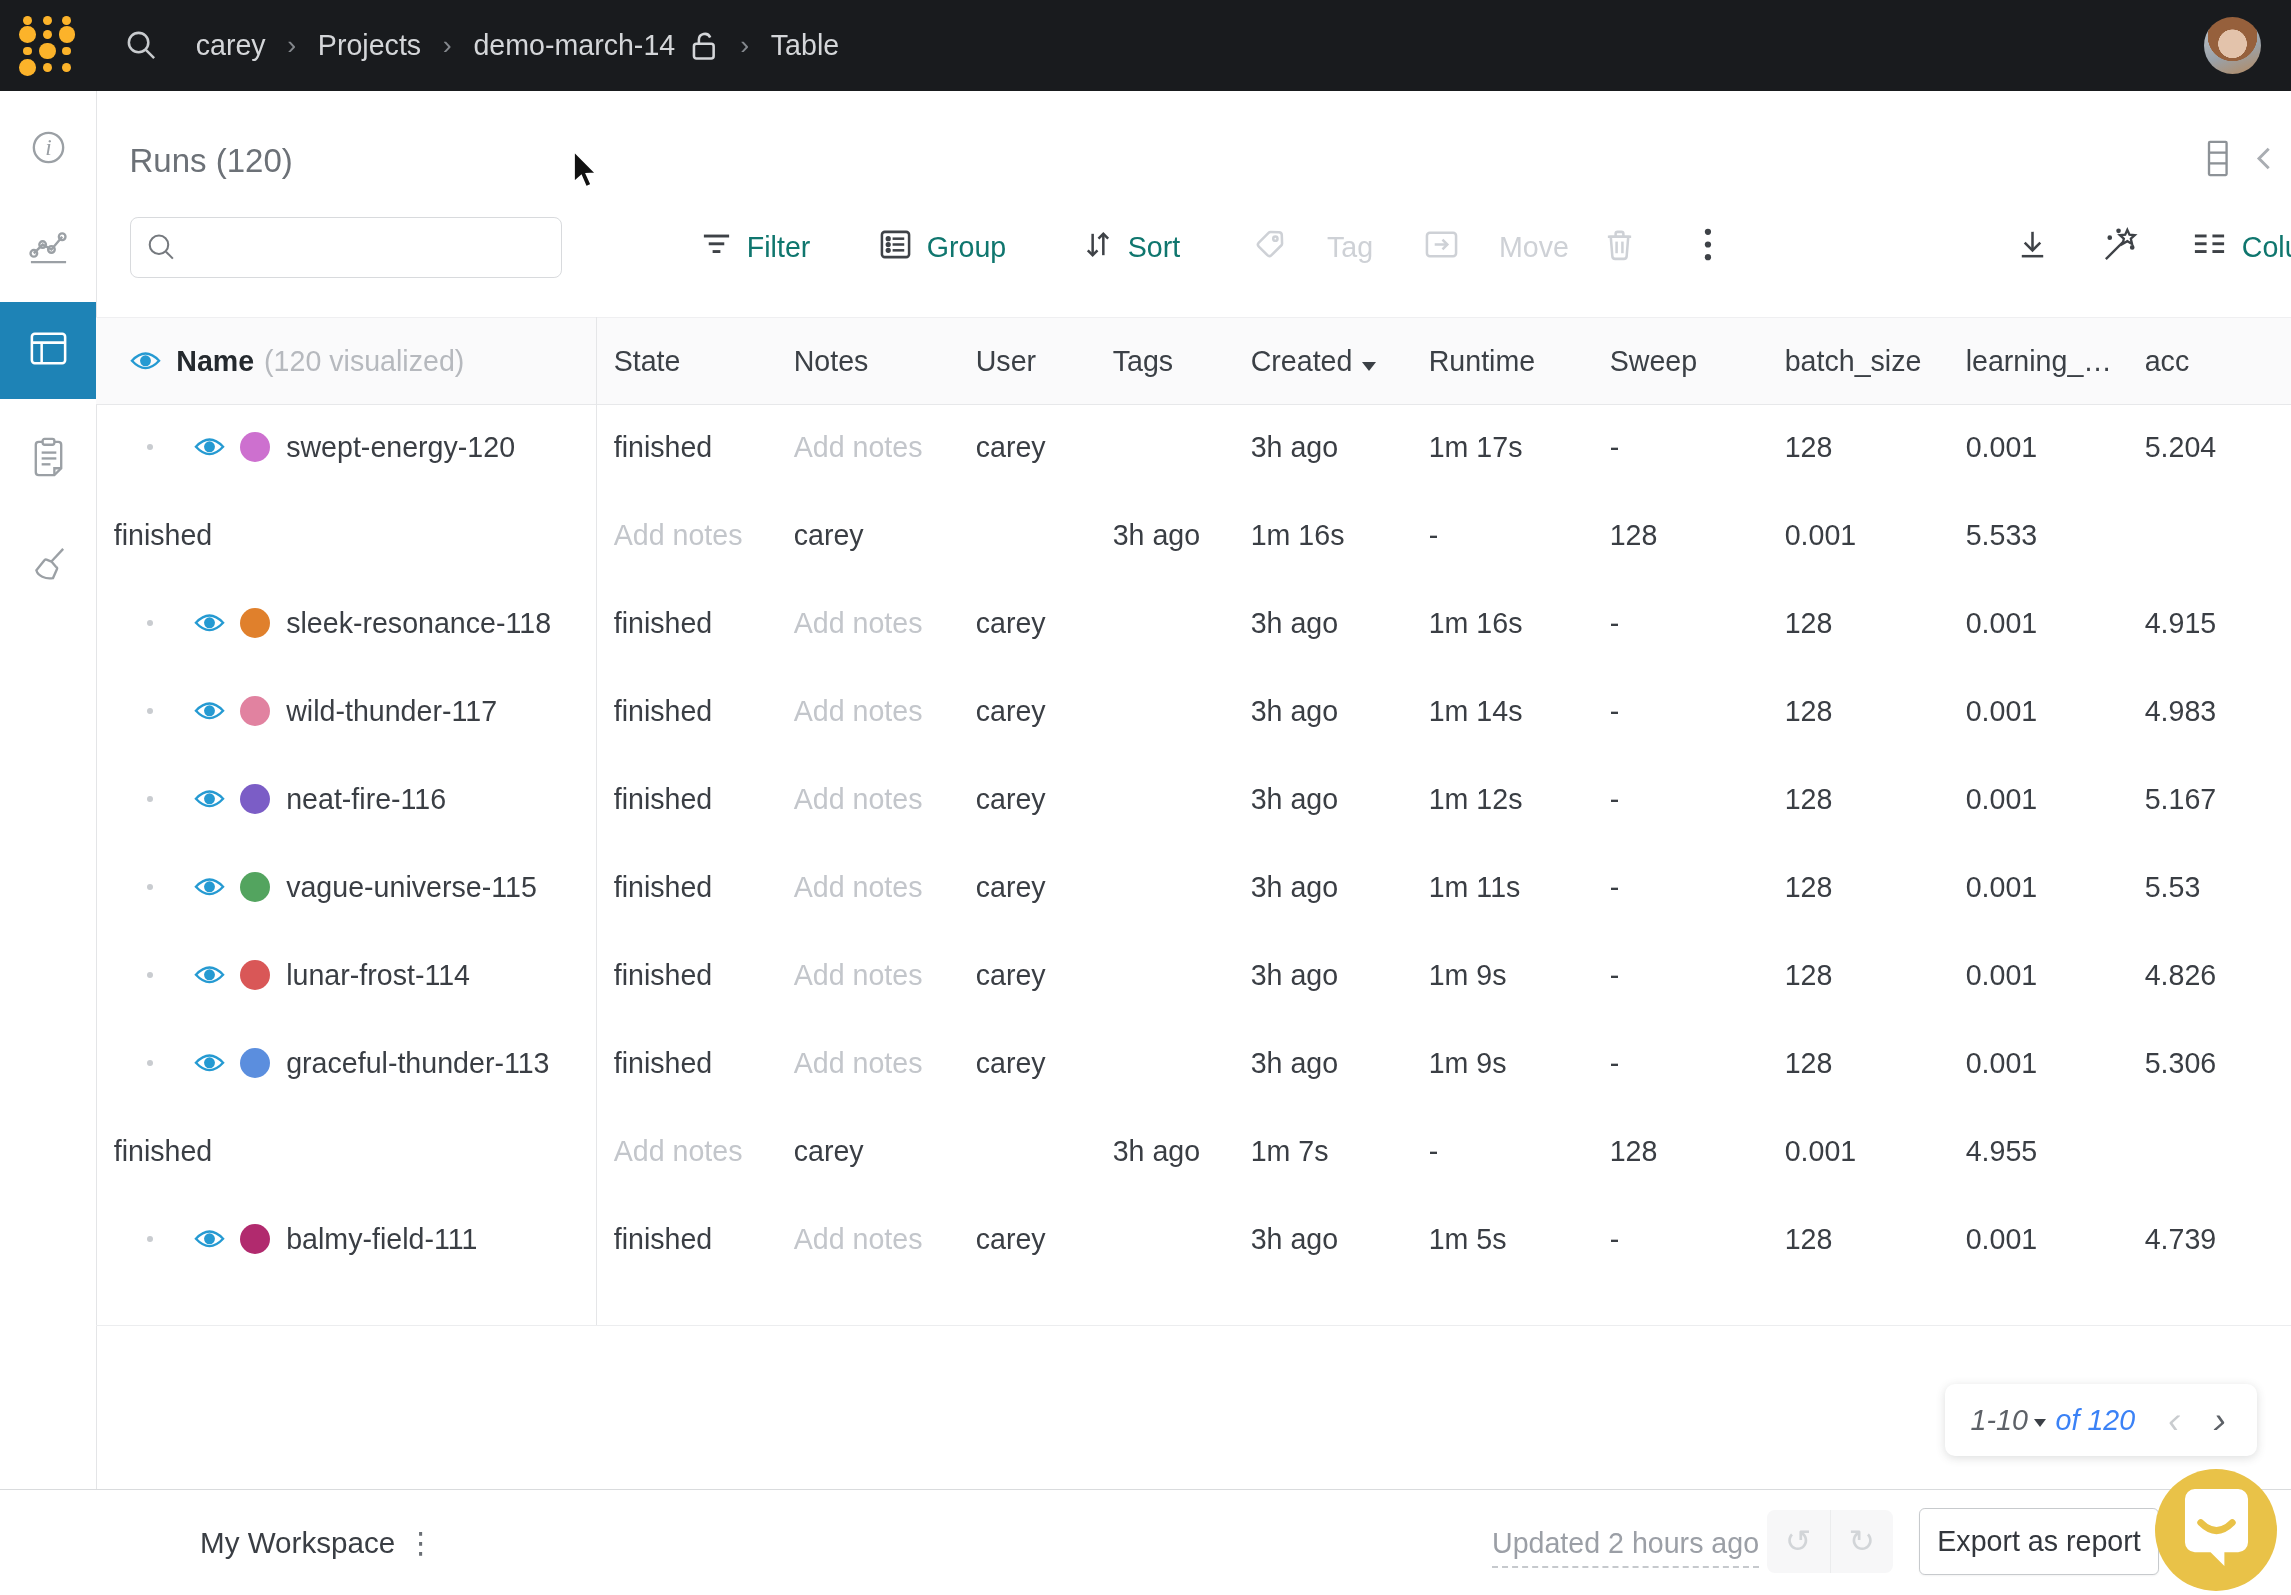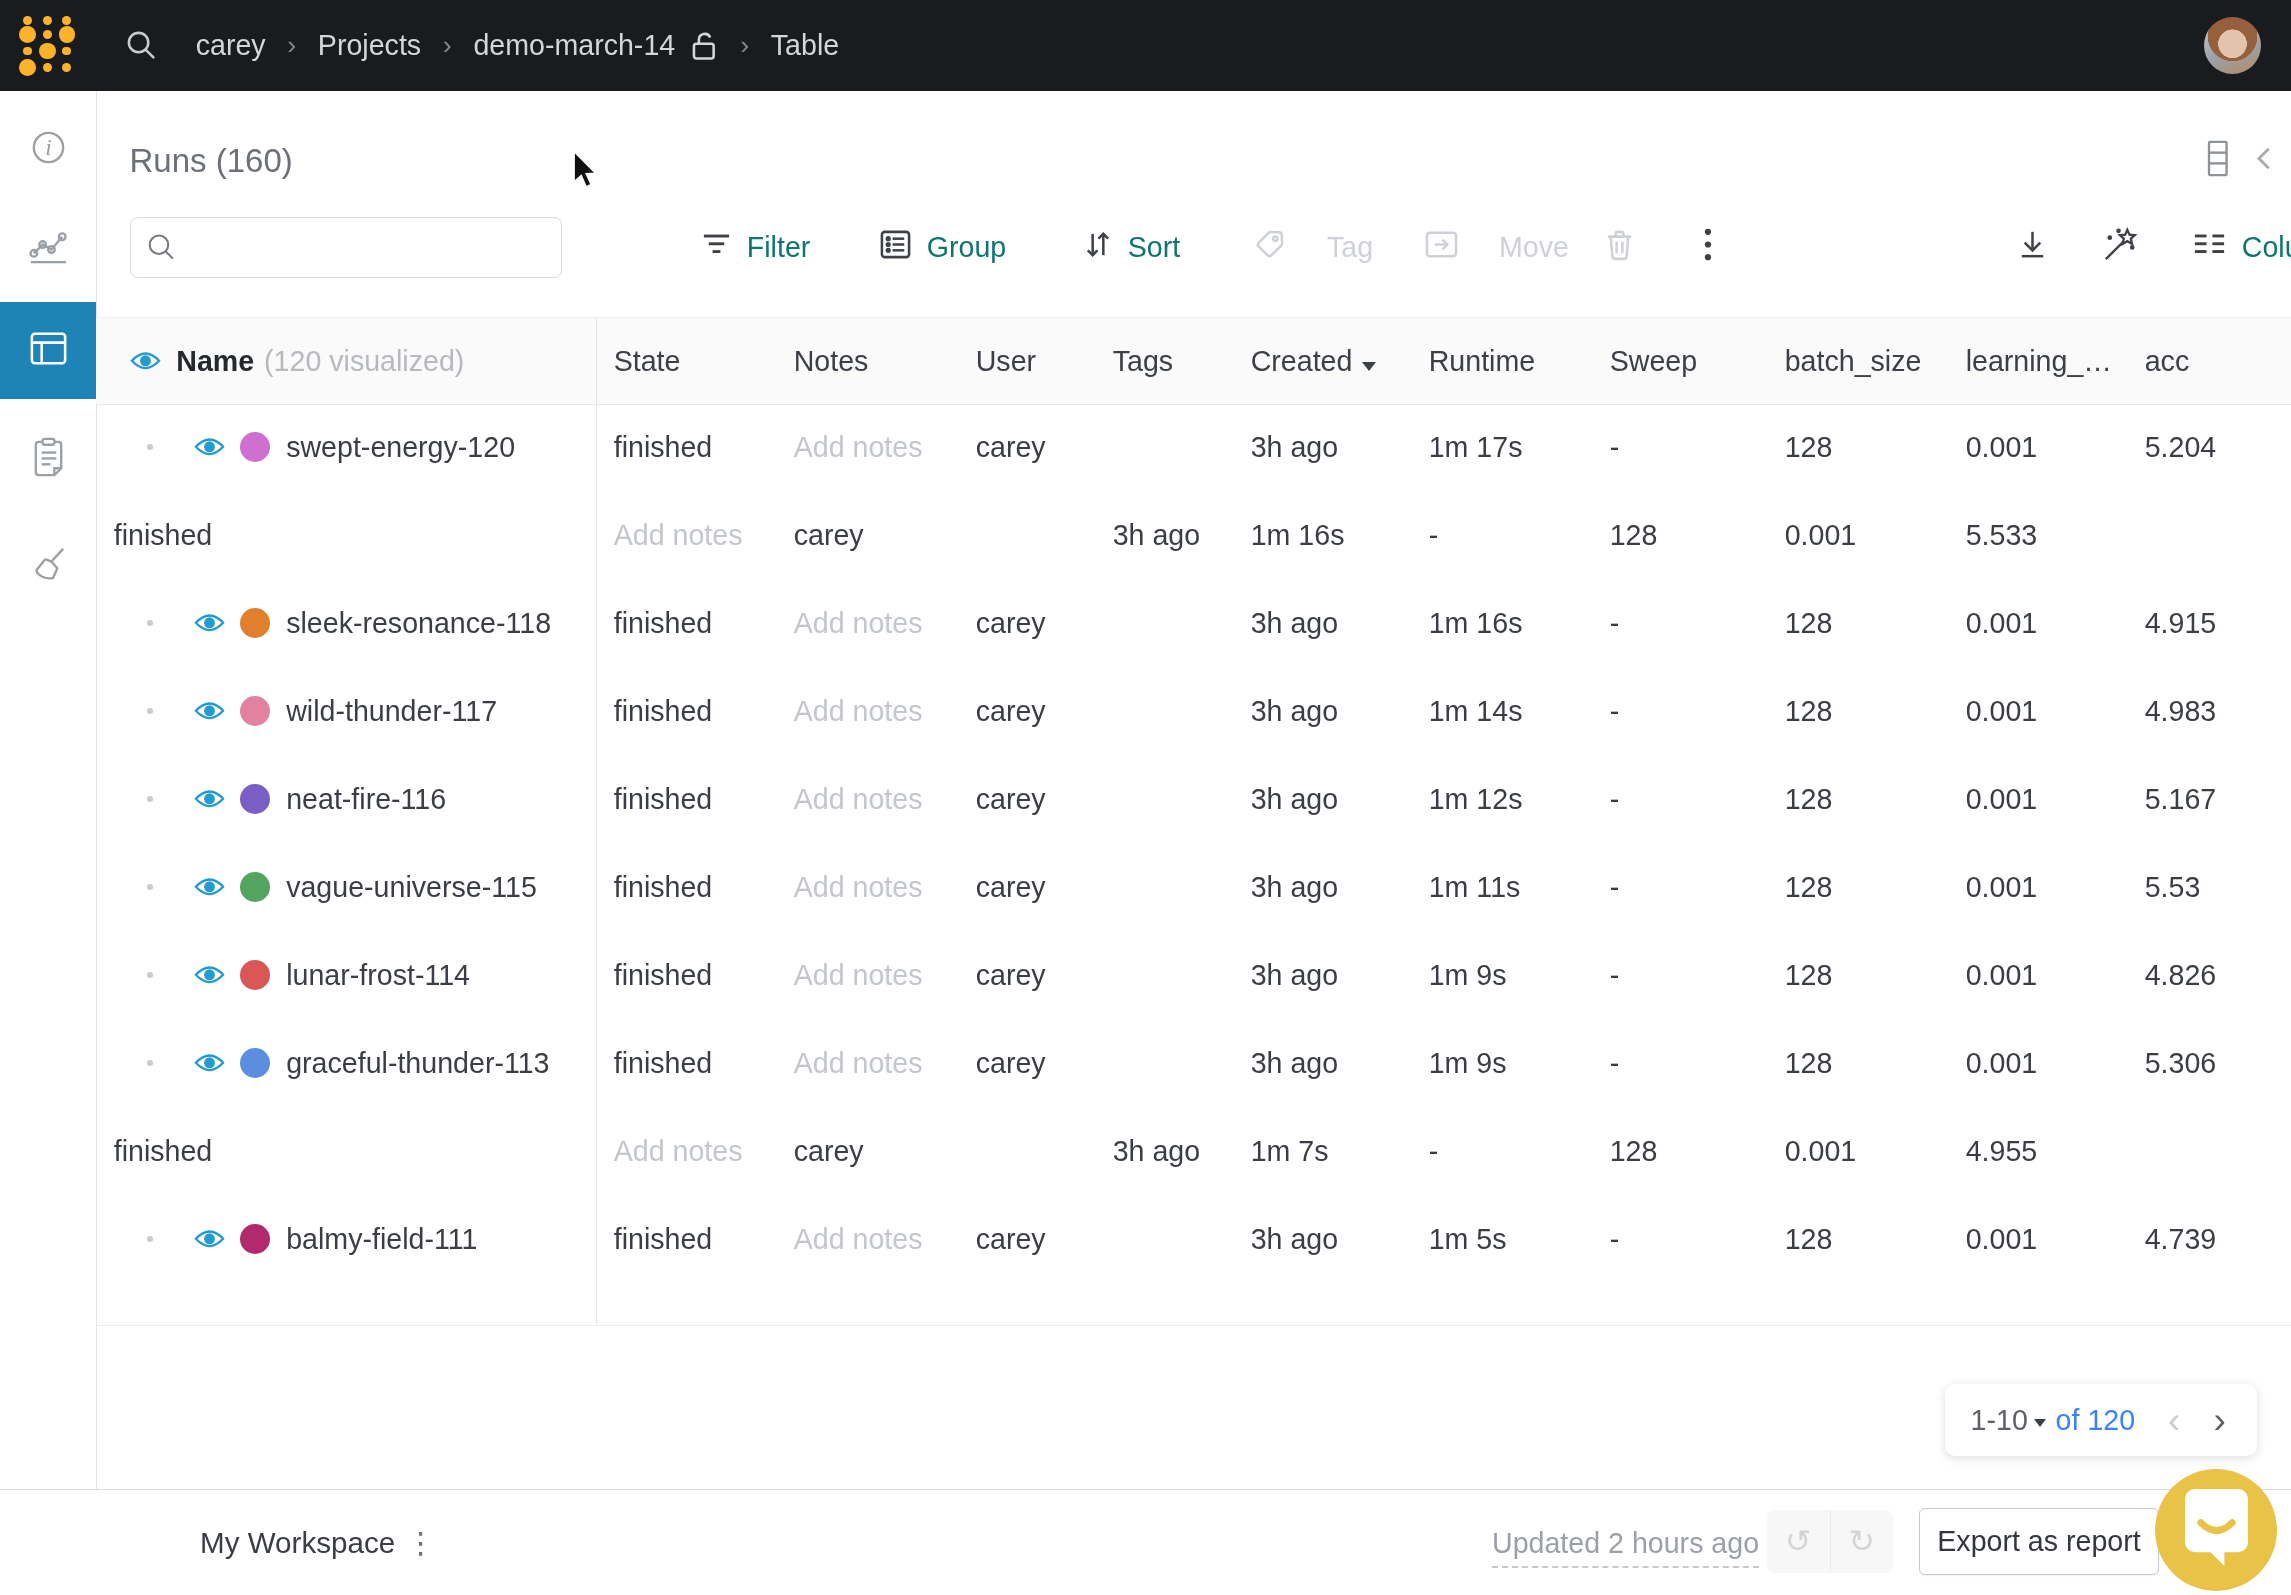--- a/index.html
+++ b/index.html
@@ -68,21 +68,21 @@
   .eye{display:flex;align-items:center;cursor:pointer;}
   .row-eye{margin-left:40px;}
   .run-dot{width:30.5px;height:30.5px;border-radius:50%;margin-left:13.8px;flex:0 0 30.5px;}
   .run-name{margin-left:15.8px;cursor:pointer;}
   .notes-cell{color:#c3c6cb;cursor:text;}
   .vdivider{position:absolute;left:499px;top:226px;width:1px;height:1009px;background:#e5e6e8;}
   .table-bottom{position:absolute;left:-1px;top:1234px;width:2196px;height:1px;background:#ecedef;}
 
   
   .pager{position:absolute;left:1848px;top:1293px;width:312px;height:72px;background:#fff;
-         border-radius:9.9px;box-shadow:0 2px 9.9px rgba(60,64,67,.18);display:flex;align-items:center;}
+         border-radius:9.9px;box-shadow:0 2px 9.9px rgba(60,64,67,.18);display:flex;align-items:center;font-style:italic;}
   .pager-range{margin-left:25.6px;font-size:28.6px;color:#5d6167;display:flex;align-items:center;cursor:pointer;}
   .pager-caret{width:0;height:0;border-left:6.9px solid transparent;border-right:6.9px solid transparent;
                border-top:8.9px solid #3b4046;margin:5.9px 0 0 5.9px;}
   .pager-of{font-size:28.6px;color:#3b82f6;margin-left:9.9px;}
   .pg-prev{margin-left:33px;font-size:37px;color:#c9cccf;cursor:default;line-height:1;}
   .pg-next{margin-left:33px;font-size:37px;color:#5d6167;cursor:pointer;line-height:1;}
 
   
   .footer{position:absolute;left:0;top:1489px;width:2291px;height:106px;background:#fff;
           border-top:1px solid #d9dbdd;}
@@ -199,21 +199,21 @@
       <span>
         <svg width="45" height="45" viewBox="0 0 46 46" fill="none" stroke="#9ba0a5" stroke-width="2.4">
           <line x1="26" y1="20" x2="38" y2="7"></line>
           <path d="M26 20 l-5 -2 a2 2 0 0 0 -2.4 .9 l-8 10 a14 10 0 0 0 17 8 l4 -9 a2 2 0 0 0 -1 -2.6 z"></path>
         </svg>
       </span>
     </div>
   </nav>
 
   <main class="content">
-    <h1 class="panel-title" style="margin:0;font-weight:400;">Runs (160)</h1>
+    <h1 class="panel-title" style="margin:0;font-weight:400;">Runs (120)</h1>
 
     <div class="panel-tools">
       <span style="cursor:pointer;">
         <svg width="25.6" height="41" viewBox="0 0 26 42" fill="none" stroke="#8d9297" stroke-width="2.4">
           <rect x="4" y="4" width="18" height="34" rx="1"></rect>
           <line x1="4" y1="15" x2="22" y2="15"></line>
             <line x1="4" y1="26" x2="22" y2="26"></line>
         </svg>
       </span>
       <span style="cursor:pointer;">

